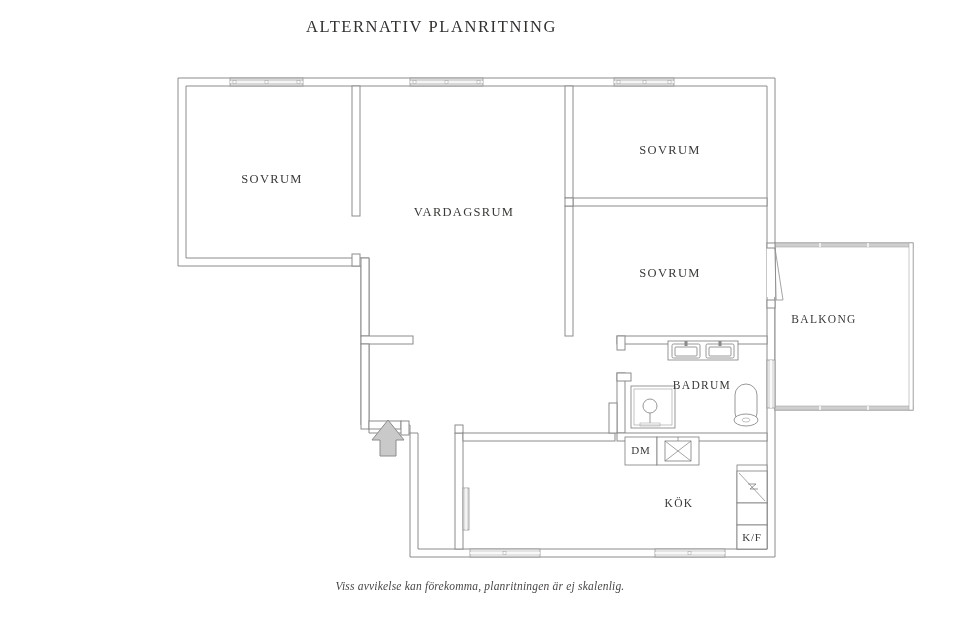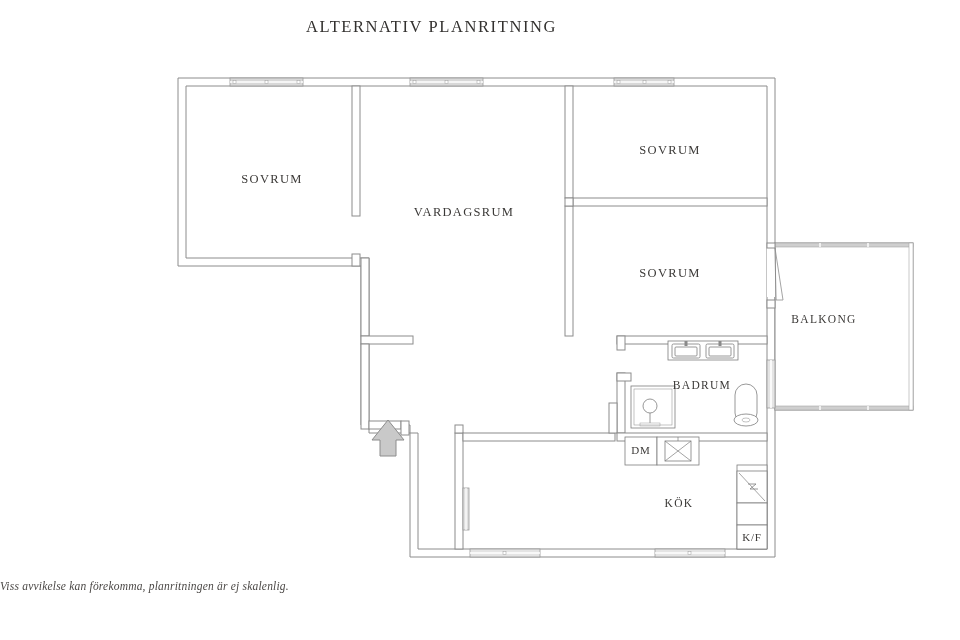--- a/index.html
+++ b/index.html
@@ -24,21 +24,21 @@
     font-size: 16.5px;
     letter-spacing: 1.6px;
     color: #33312f;
     font-family: "Liberation Serif", "DejaVu Serif", serif;
   }
   #plan-caption {
     position: absolute;
     top: 580px;
     left: 0;
     width: 960px;
-    text-align: left;
+    text-align: center;
     font-size: 11.5px;
     font-style: italic;
     color: #4a4745;
     letter-spacing: 0.2px;
   }
   #floorplan-canvas {
     position: absolute;
     top: 0;
     left: 0;
   }

